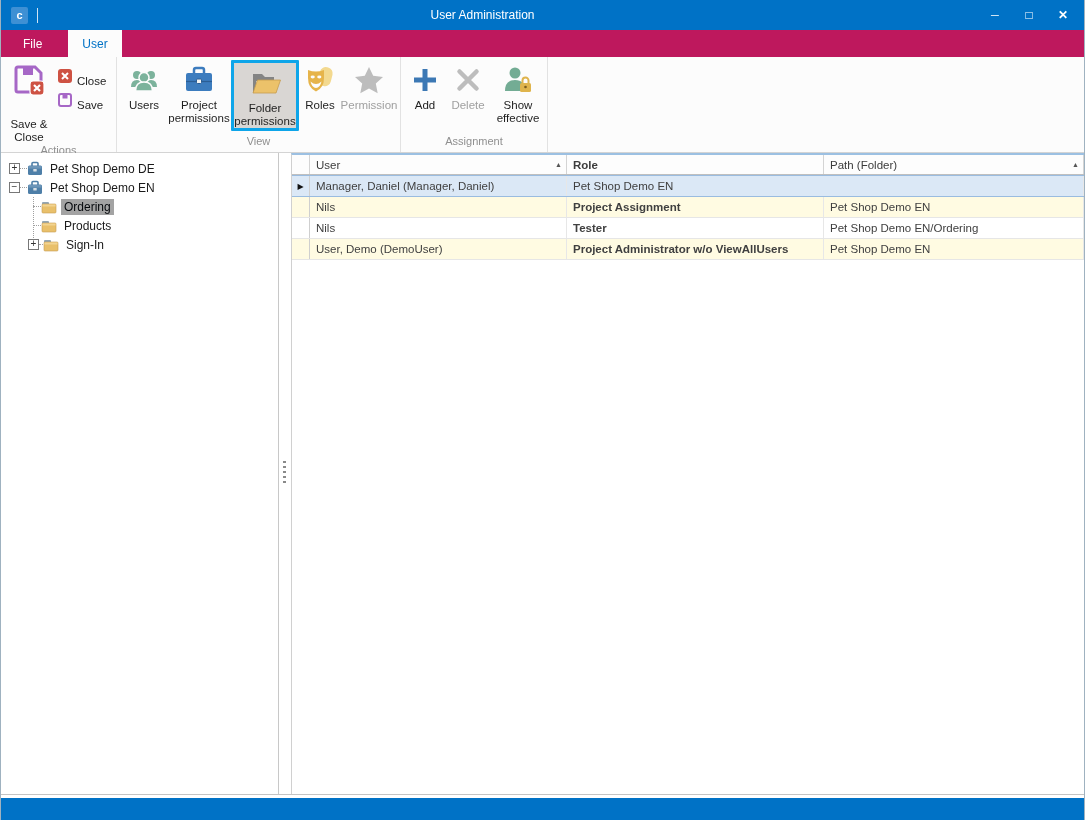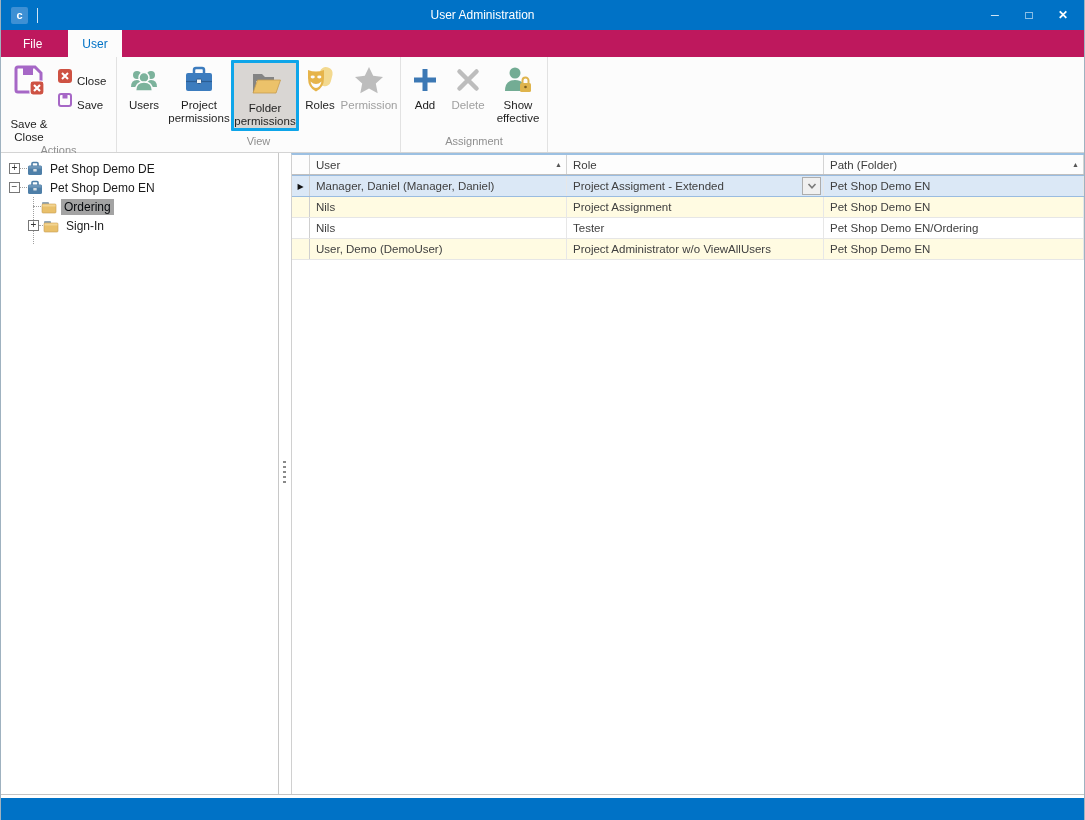--- a/index.html
+++ b/index.html
@@ -58,21 +58,21 @@
   .splitter { width:12px; position:relative; background:#fff; flex:none; }
   .grip { position:absolute; left:4px; top:308px; width:3px; height:24px;
           background:repeating-linear-gradient(to bottom, #8A8A8A 0 2px, transparent 2px 5px); }
 
   
   .gridpanel { flex:1; border-top:2px solid #9CC0E2; border-left:1px solid #D0D0D0; background:#fff; min-width:0; }
   .ghead { display:flex; height:20px; border-bottom:1px solid #BFBFBF; background:#FDFDFD; }
   .ghead .gcell { font-size:11.5px; color:#3C3C3C; display:flex; align-items:center; border-right:1px solid #D4D4D4; }
   .gcell { padding-left:6px; overflow:hidden; white-space:nowrap; }
   .gind { width:18px; padding-left:0; justify-content:center; flex:none; }
-  .guser { width:257px; flex:none; } .grole { width:257px; flex:none; position:relative; } .gpath { flex:1; }
+  .guser { width:257px; flex:none; } .grole { width:257px; flex:none; position:relative;font-weight:bold; } .gpath { flex:1; }
   .sort { margin-left:auto; margin-right:4px; font-size:7px; color:#555; }
   .grow { display:flex; height:21px; border-bottom:1px solid #E6E6E6; }
   .grow .gcell { font-size:11.5px; color:#404040; display:flex; align-items:center; border-right:1px solid #E7E7E7; }
   .grow .gind { border-right:1px solid #CFCFCF; }
   .grow.alt { background:#FFFBE2; }
   .grow.selected { background:#DBE8F6; border-top:1px solid #9ABCE0; border-bottom:1px solid #9ABCE0; height:22px; }
   .rowptr { font-size:8px; color:#111; }
   .combobtn { position:absolute; right:2px; top:1px; width:19px; height:18px; background:#F0F0F0;
               border:1px solid #ADADAD; display:flex; align-items:center; justify-content:center; }
 
@@ -282,20 +282,31 @@
         <span class="tico">
           <svg width="16" height="16" viewBox="0 0 16 16">
             <rect x="1" y="3" width="7" height="4" rx="1" fill="#93A6B3"></rect>
             <rect x="1" y="5" width="14" height="9" rx="1" fill="#E9C06B" stroke="#C79C50" stroke-width="0.6"></rect>
             <rect x="1.5" y="5.5" width="13" height="2" fill="#F2D492"></rect>
           </svg>
         </span>
         <span class="tlabel sel">Ordering</span>
       </div>
 
+      <div class="titem child">
+        <span class="stub s8"></span>
+        <span class="tico">
+          <svg width="16" height="16" viewBox="0 0 16 16">
+            <rect x="1" y="3" width="7" height="4" rx="1" fill="#93A6B3"></rect>
+            <rect x="1" y="5" width="14" height="9" rx="1" fill="#E9C06B" stroke="#C79C50" stroke-width="0.6"></rect>
+            <rect x="1.5" y="5.5" width="13" height="2" fill="#F2D492"></rect>
+          </svg>
+        </span>
+        <span class="tlabel">Products</span>
+      </div>
 
       <div class="titem childx">
         <span class="texp">+</span>
         <span class="stub s4"></span>
         <span class="tico">
           <svg width="16" height="16" viewBox="0 0 16 16">
             <rect x="1" y="3" width="7" height="4" rx="1" fill="#93A6B3"></rect>
             <rect x="1" y="5" width="14" height="9" rx="1" fill="#E9C06B" stroke="#C79C50" stroke-width="0.6"></rect>
             <rect x="1.5" y="5.5" width="13" height="2" fill="#F2D492"></rect>
           </svg>
@@ -322,28 +333,20 @@
           <span>Path (Folder)</span>
           <span class="sort">▲</span>
         </div>
       </div>
 
       <div class="grow selected">
         <div class="gcell gind">
             <span class="rowptr">▶</span>
           </div>
         <div class="gcell guser">Manager, Daniel (Manager, Daniel)</div>
-        <div class="gcell grole">
-          <span>Project Assigment - Extended</span>
-          <span class="combobtn">
-            <svg width="10" height="8" viewBox="0 0 10 8">
-                <path d="M1.5 2 l3.5 3.8 L8.5 2" stroke="#7A7A7A" stroke-width="1.6" fill="none"></path>
-              </svg>
-          </span>
-        </div>
         <div class="gcell gpath">Pet Shop Demo EN</div>
       </div>
 
       <div class="grow alt">
         <div class="gcell gind"></div>
         <div class="gcell guser">Nils</div>
         <div class="gcell grole">Project Assignment</div>
         <div class="gcell gpath">Pet Shop Demo EN</div>
       </div>
 

